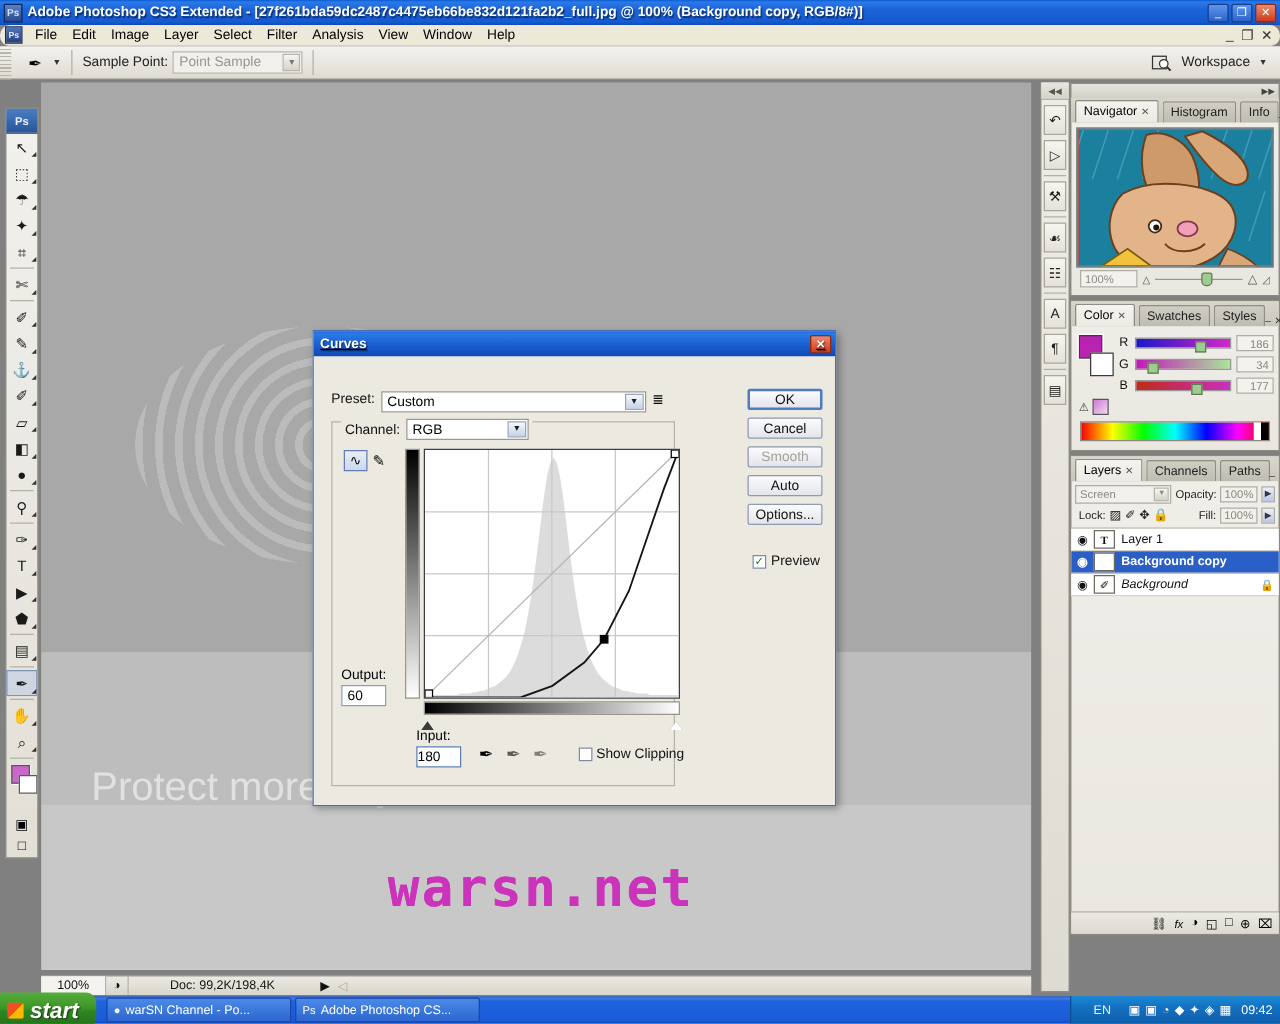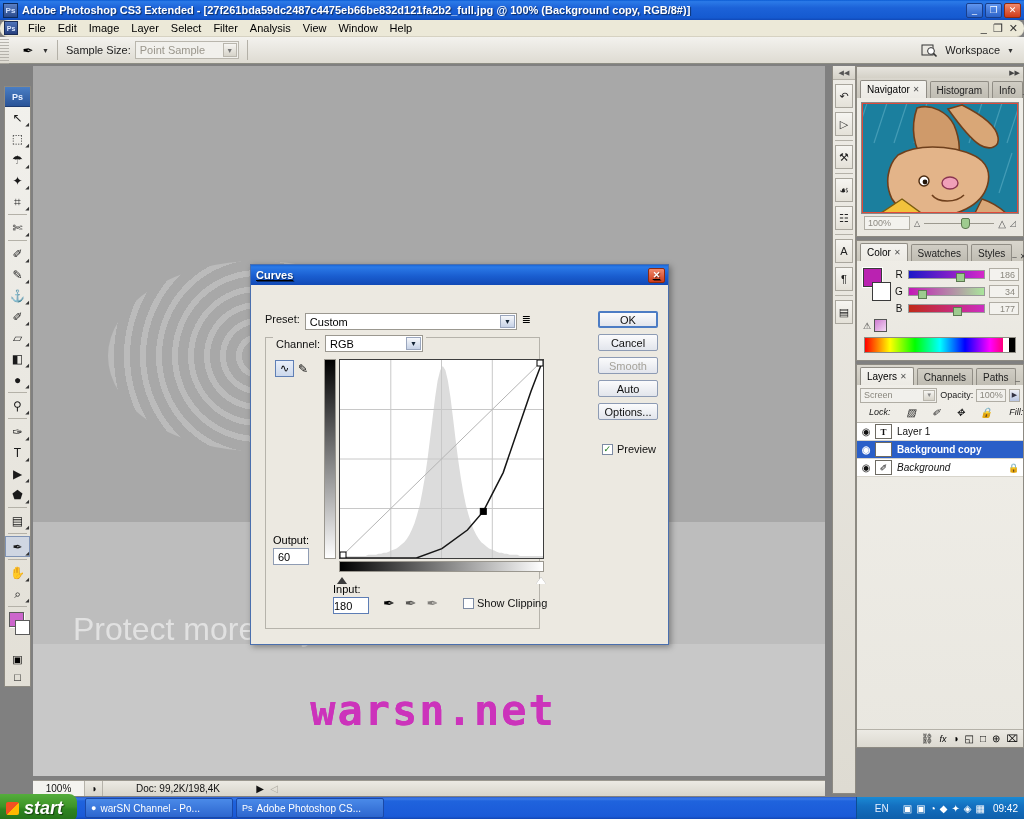--- a/index.html
+++ b/index.html
@@ -246,22 +246,22 @@
   .blend-sel .arr { position: absolute; right: 1px; top: 1px; width: 12px; height: 11px;
                     background: linear-gradient(to bottom,#f6f5f2,#d6d3c9); border: 1px solid #b9b6ad;
                     display:flex;align-items:center;justify-content:center;font-size:6px;color:#888; }
   .lay-lbl { font-size: 9px; color: #222; }
   .opacity-box { width: 30px; height: 13px; border: 1px solid #b0ada4; background: #f1f0ec;
                  font-size: 9px; color: #8a877e; display: flex; align-items: center;
                  justify-content: center; }
   .tri-btn { width: 11px; height: 13px; border: 1px solid #b0ada4;
              background: linear-gradient(to bottom,#eef0f7,#b9c6e2);
              display: flex; align-items: center; justify-content: center; font-size: 7px; color: #334; }
-  .lay-row2 { display: flex; align-items: center; gap: 16px; padding: 0 3px 3px 12px; height: 18px;
-              border-bottom: 1px solid #b4b1a8; font-style: italic; }
+  .lay-row2 { display: flex; align-items: center; gap: 3px; padding: 0 3px 3px 6px; height: 18px;
+              border-bottom: 1px solid #b4b1a8; }
   .lock-ico { font-size: 10px; color: #222; }
   .layer-list { background: #fff; }
   .layer-item { display: flex; align-items: center; height: 18px; border-bottom: 1px solid #d7d4cb;
                 font-size: 10px; color: #111; }
   .layer-item.sel { background: #2a5fc8; color: #fff; font-weight: bold; }
   .eye { width: 18px; text-align: center; font-size: 10px; }
   .lthumb { width: 17px; height: 15px; border: 1px solid #6e6b63; background: #fff;
             display: flex; align-items: center; justify-content: center; font-size: 9px;
             margin-right: 5px; flex: 0 0 17px; }
   .lthumb.txt { font-weight: bold; font-family: "Liberation Serif", serif; }
@@ -409,21 +409,21 @@
       <span>❐</span>
       <span>✕</span>
     </div>
   </div>
 
   <div class="optionsbar">
     <div class="grip"></div>
     <div class="opt-tool">✒</div>
     <div class="opt-caret">▼</div>
     <div class="opt-sep"></div>
-    <div class="opt-label">Sample Size:</div>
+    <div class="opt-label">Sample Point:</div>
     <div class="fake-select" style="width:104px">
       <span>Point Sample</span>
       <span class="arr">▼</span>
     </div>
     <div class="opt-sep"></div>
     <div class="ws-area">
       <div class="ws-icon">
         <svg width="17" height="15" viewBox="0 0 17 15">
             <rect x="1" y="2" width="11" height="10" fill="none" stroke="#333"></rect>
             <circle cx="10" cy="8" r="3.4" fill="#fff" stroke="#333"></circle>

